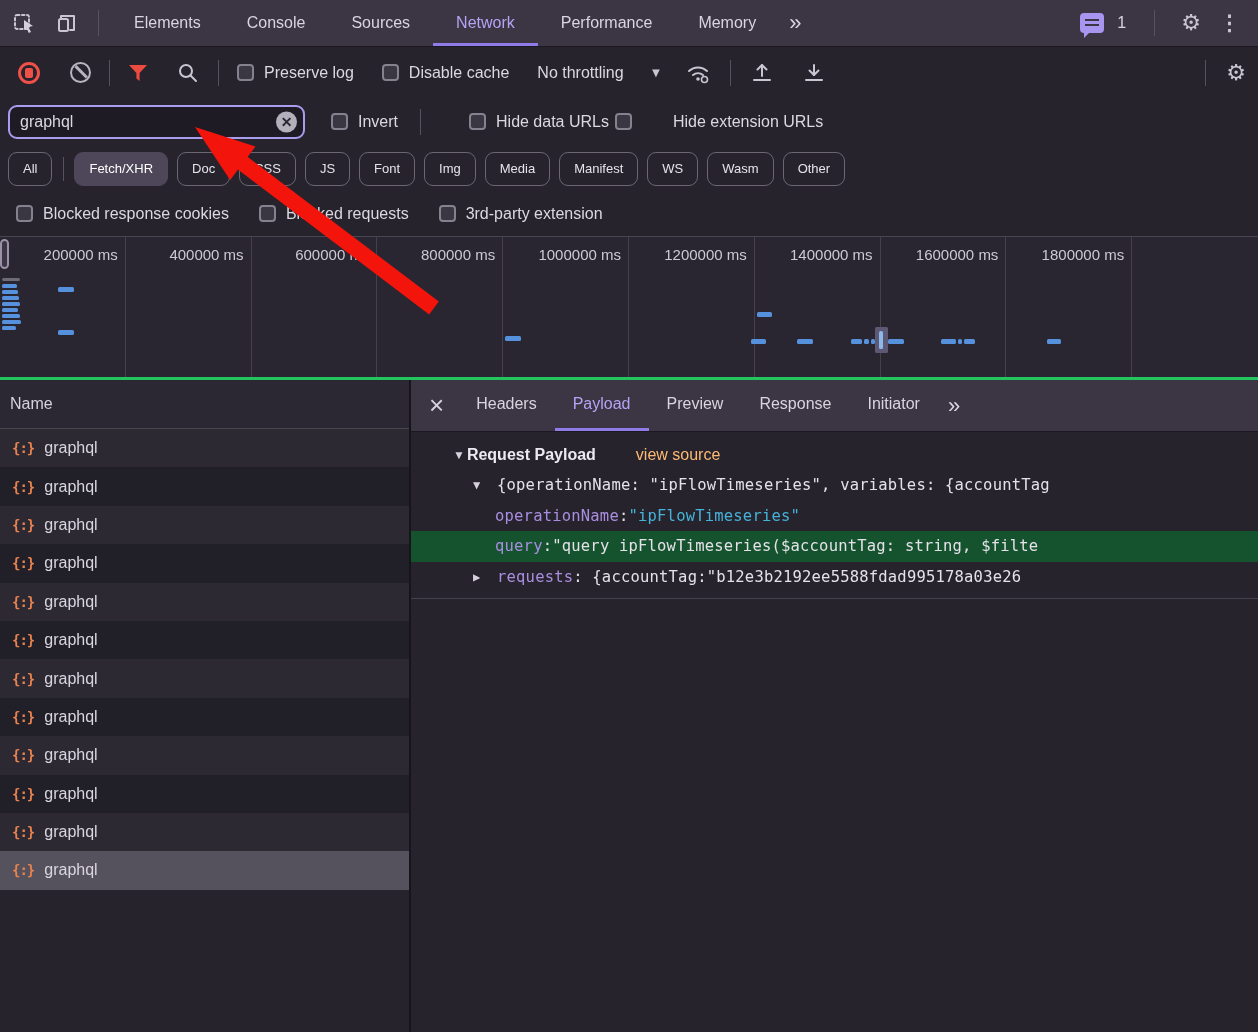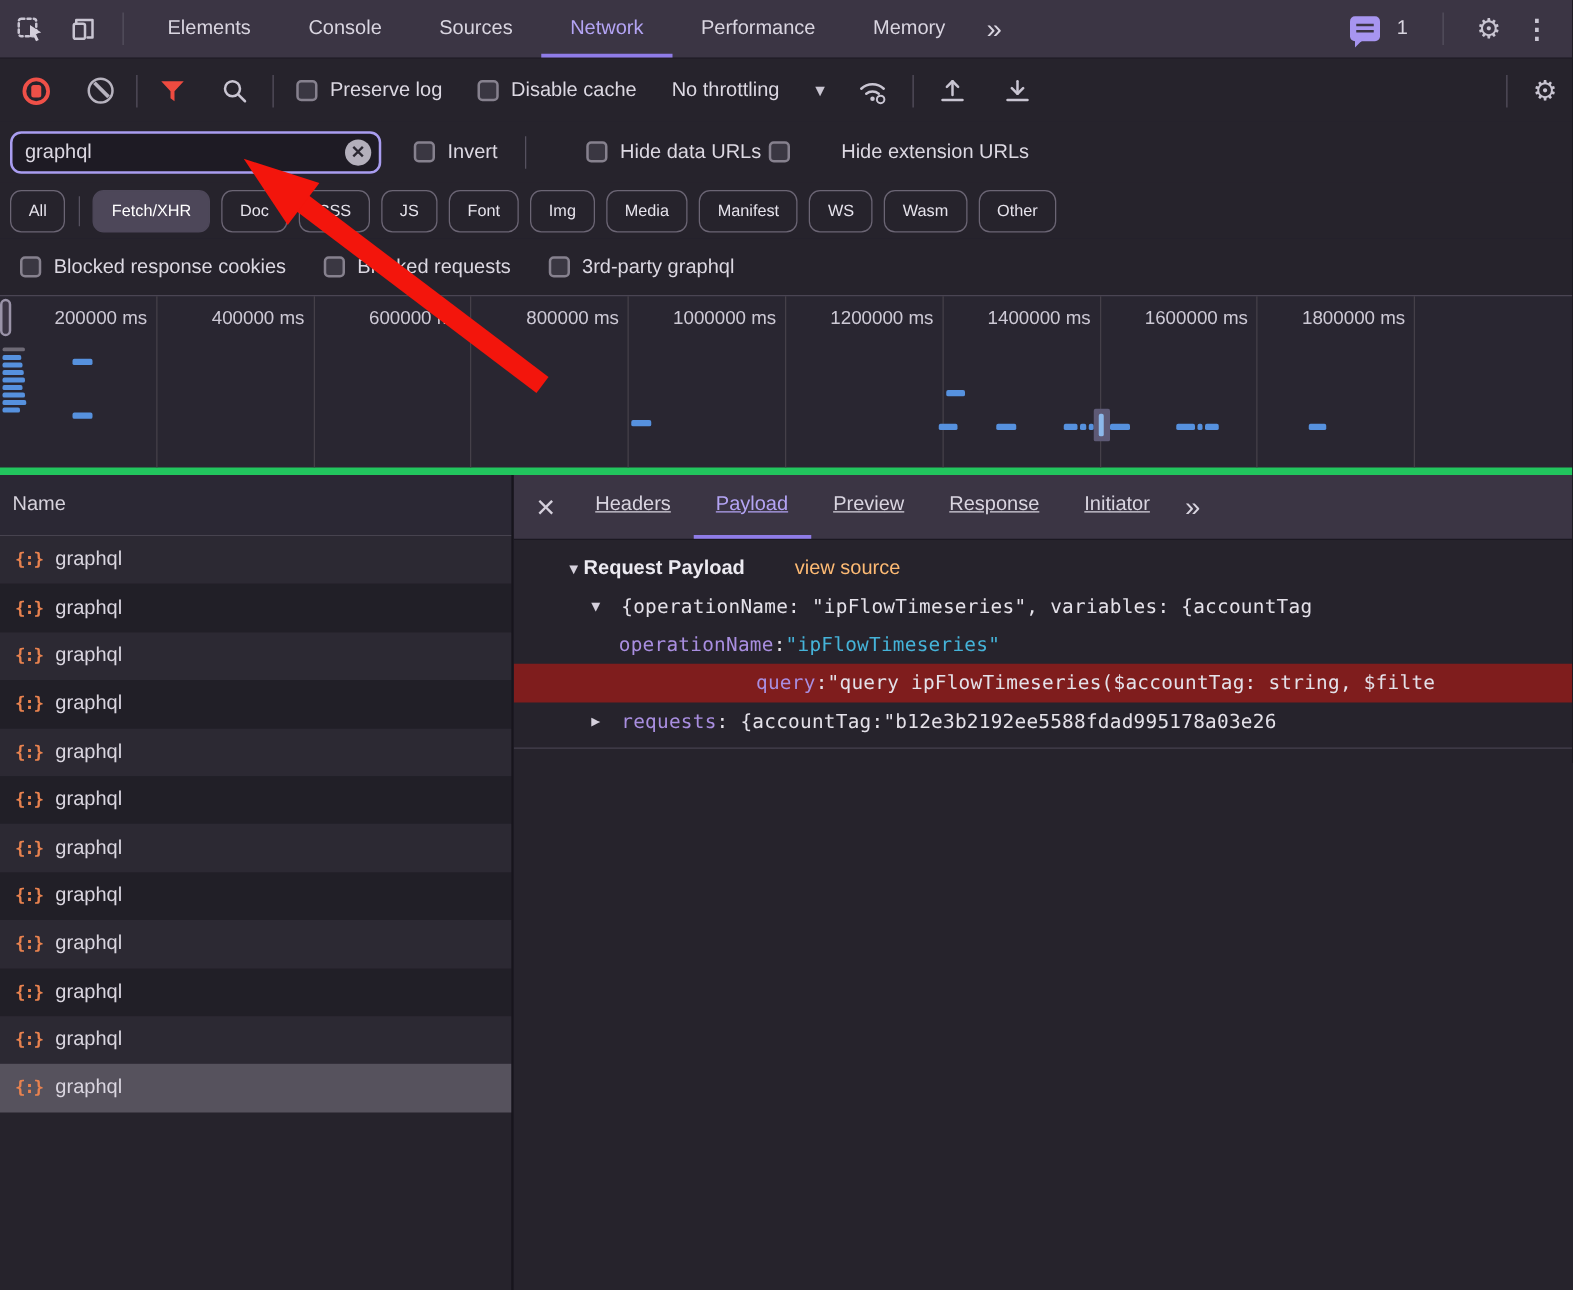--- a/index.html
+++ b/index.html
@@ -72,21 +72,21 @@
   .chip.active { background:#4d4759; border-color:#4d4759; color:#ffffff; }
   .chip-sep { width:1px; height:24px; background:#56515f; margin:0 10px 0 2px; }
 
   
   .optionsrow { position:absolute; left:0; top:191px; width:1258px; height:45px; background:#26232c;
                 display:flex; align-items:center; }
   .optionsrow .cb-group { margin-left:16px; margin-right:14px; }
 
   
   .overview { position:absolute; left:0; top:236px; width:1258px; height:144px; background:#292631;
-              border-top:1px solid #4a4553; border-bottom:6px solid #22c55e; }
+              border-top:1px solid #4a4553; border-bottom:3px solid #22c55e; }
   .ticks { display:flex; height:100%; }
   .tick-cell { width:125.8px; flex:none; border-right:1px solid #454049; text-align:right;
                padding:9px 7px 0 0; color:#cdc9d5; font-size:15px; white-space:nowrap; overflow:hidden; }
   .ov-bar { position:absolute; border-radius:1.5px; }
   .ov-handle { position:absolute; left:0; top:2px; width:9px; height:30px; background:#3b3544;
                border:2px solid #9a93a8; border-radius:6px; }
 
   
   .mainarea { position:absolute; left:0; top:380px; width:1258px; height:652px; display:flex; }
   .left-pane { width:411px; flex:none; background:#26232c; border-right:2px solid #17151c;
@@ -101,31 +101,31 @@
   .braces-icon { font-family:"DejaVu Sans Mono", monospace; font-weight:bold; font-size:14px;
                  color:#e8824f; letter-spacing:-1px; }
 
   
   .right-pane { flex:1; display:flex; flex-direction:column; background:#26232c; overflow:hidden; }
   .detail-tabsbar { height:52px; flex:none; background:#3b3544; border-bottom:1px solid #1b1821;
                     display:flex; align-items:stretch; }
   .close-x { font-size:26px; color:#d5d0dc; display:flex; align-items:center; padding:0 14px 0 18px;
              cursor:pointer; }
   .dtab { display:flex; align-items:center; padding:4px 18px; color:#d9d5e0; cursor:pointer;
-          border-bottom:3px solid transparent; padding-top:3px;text-decoration:underline; }
+          border-bottom:3px solid transparent; padding-top:3px; }
   .dtab.active { color:#b4a4f4; border-bottom-color:#8f7ce8; }
   .detail-tabsbar .more-tabs { display:flex; align-items:center; }
   .payload-title-row { margin:14px 0 6px 42px; display:flex; align-items:center; }
   .tri { font-size:12px; color:#d5d0dc; margin-right:2px; }
   .payload-title { font-weight:bold; color:#eceaf1; }
   .view-source { margin-left:40px; color:#fdba74; cursor:pointer; }
   .tree-row { height:30.5px; display:flex; align-items:center; font-family:"DejaVu Sans Mono", monospace;
               font-size:15.5px; letter-spacing:0.2px; white-space:nowrap; color:#e4e1e9; cursor:pointer; }
   .tree-row .tri { width:22px; text-align:left; font-size:12px; flex:none; }
-  .tree-row.selected { background:#7f1d1d;justify-content:center; }
+  .tree-row.selected { background:#14532d; }
   .seg-key { color:#a98ee0; }
   .seg-string { color:#45b3d9; }
   .seg-plain { color:#e4e1e9; }
   .hsep { border-top:1px solid #45414e; margin-top:6px; }
 
   
   .anno-svg { position:absolute; left:0; top:0; width:1258px; height:1032px; pointer-events:none; z-index:60; }
 
   svg.lineicon { stroke:#c9c5d2; stroke-width:2; fill:none; stroke-linecap:round; stroke-linejoin:round; }
 </style>
@@ -265,21 +265,21 @@
     <div class="cb-group">
       <span class="cb"></span>
       <span>Blocked response cookies</span>
     </div>
     <div class="cb-group">
       <span class="cb"></span>
       <span>Blocked requests</span>
     </div>
     <div class="cb-group">
       <span class="cb"></span>
-      <span>3rd-party graphql</span>
+      <span>3rd-party extension</span>
     </div>
   </div>
 
   <div class="overview">
     <div class="ticks" id="overview-ticks">
         <div class="tick-cell">200000 ms</div>
         <div class="tick-cell">400000 ms</div>
         <div class="tick-cell">600000 ms</div>
         <div class="tick-cell">800000 ms</div>
         <div class="tick-cell">1000000 ms</div>

